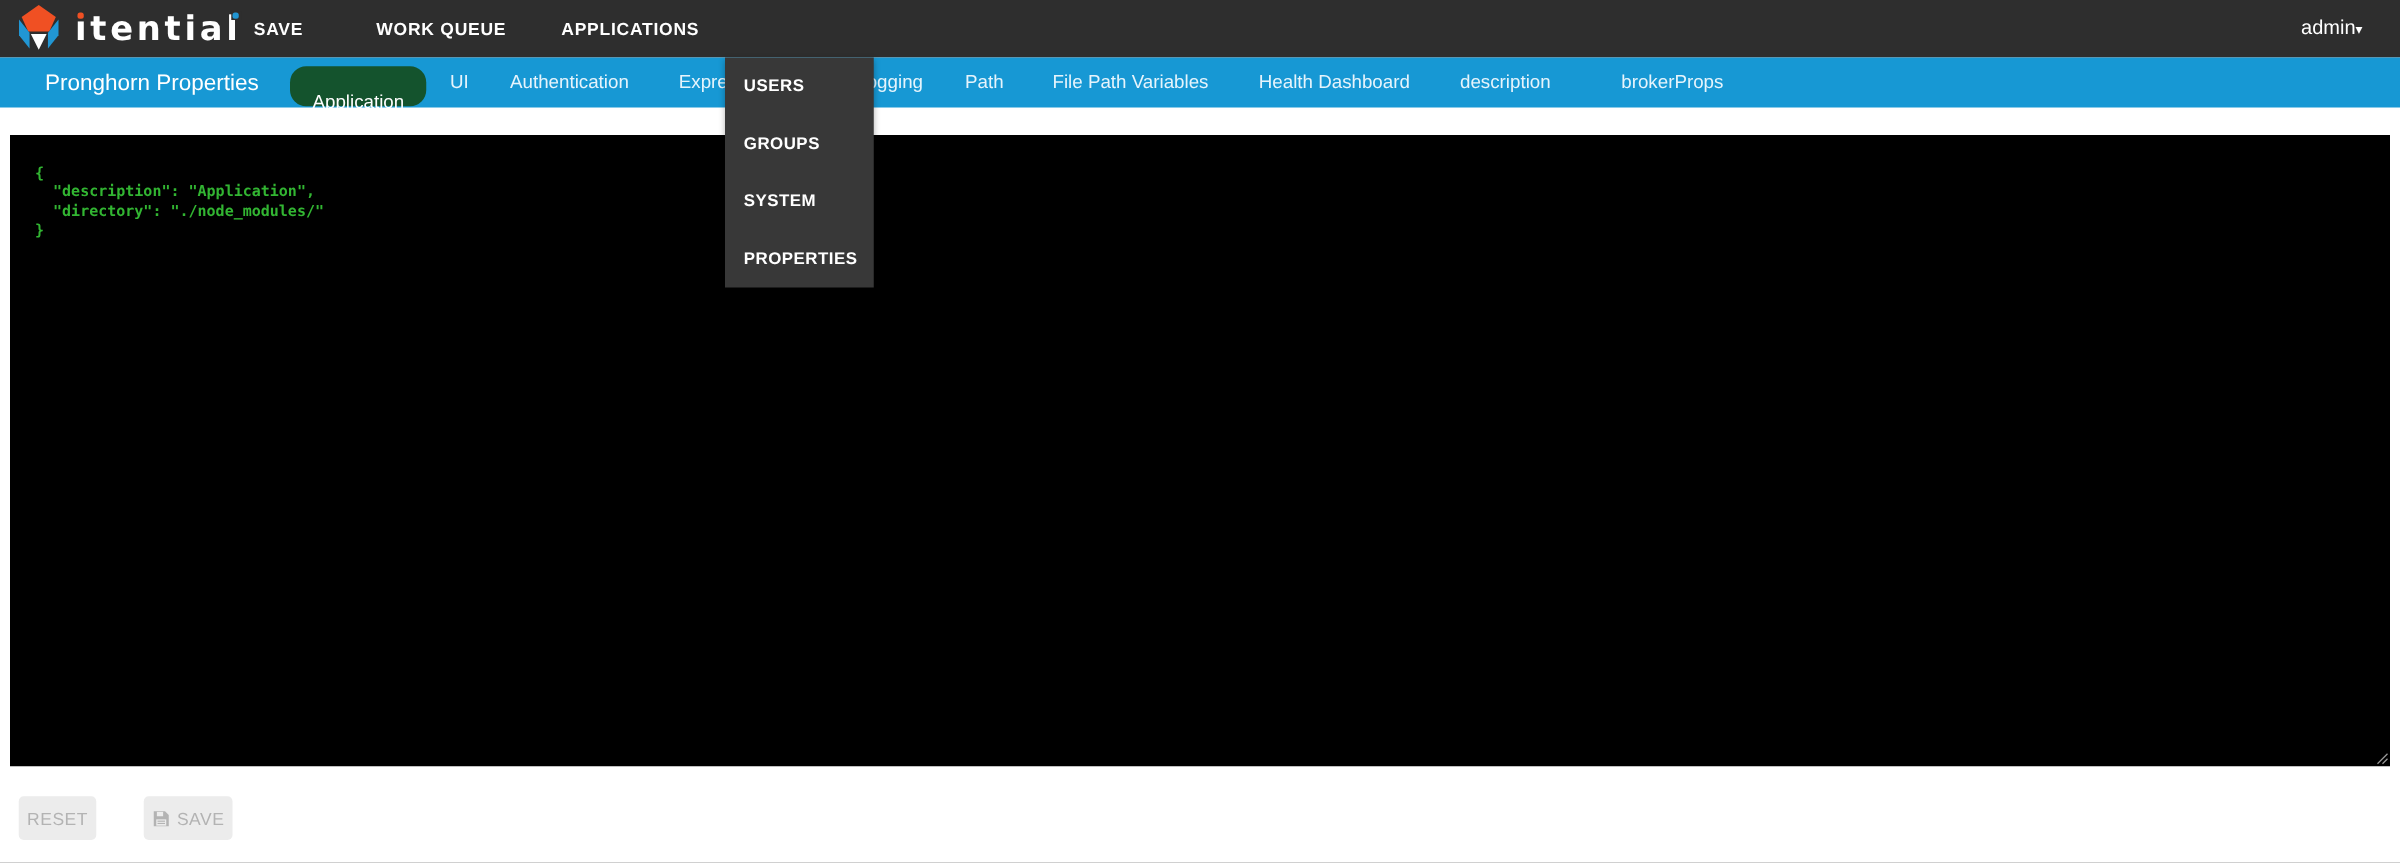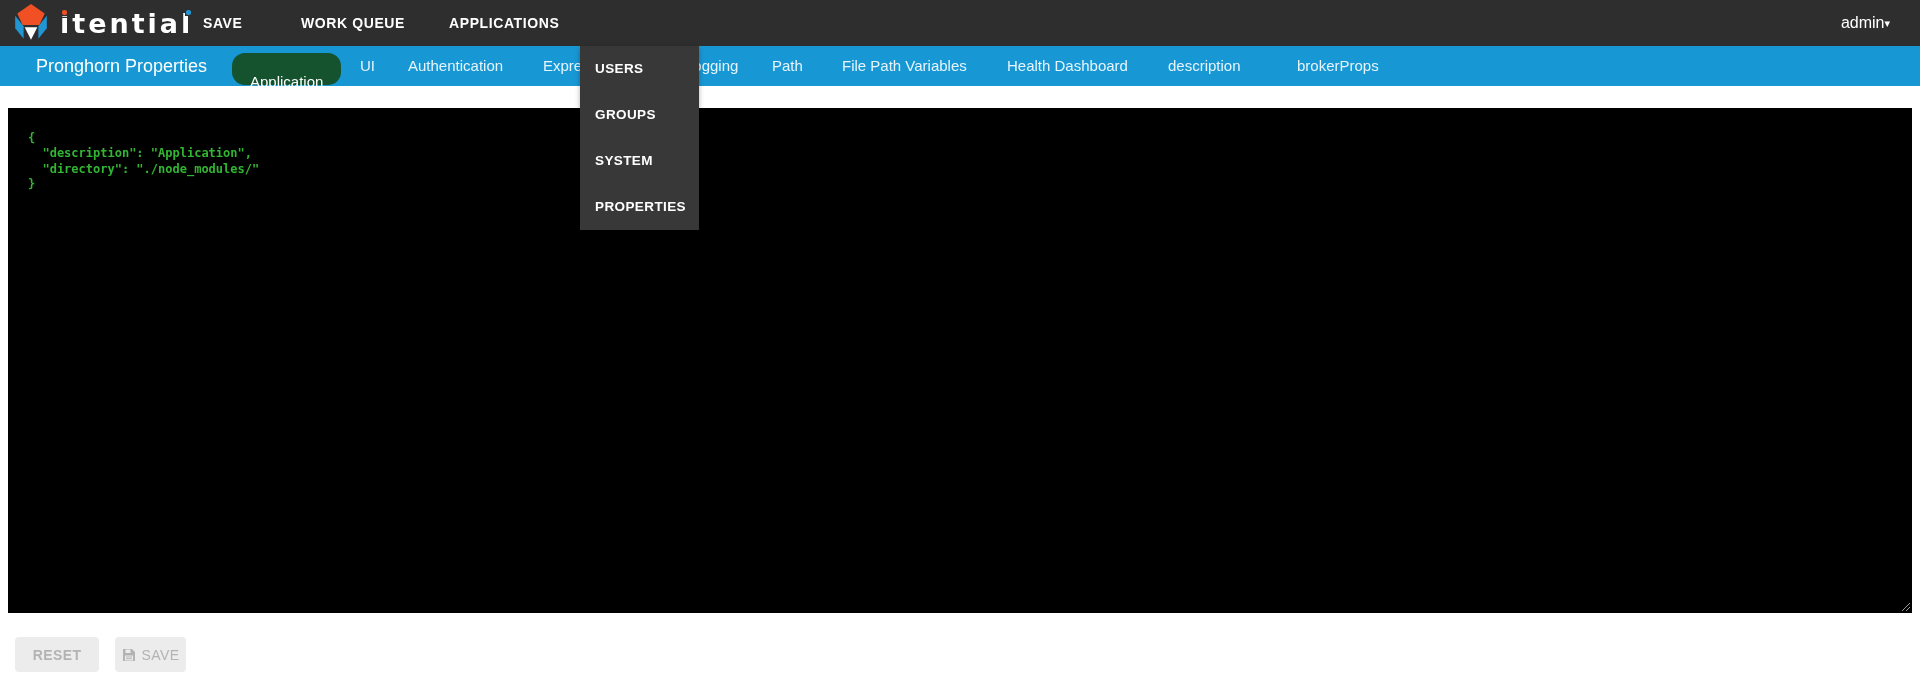--- a/index.html
+++ b/index.html
@@ -48,21 +48,21 @@
   .editor { position:absolute; left:8px; top:108px; width:1904px; height:505px; background:#000; }
   .editor pre { margin:0; padding:23px 0 0 20px; color:#32b532;
                 font-family:"DejaVu Sans Mono", monospace; font-size:12px; font-weight:bold;
                 line-height:15.4px; }
   .resize-grip { position:absolute; right:1px; bottom:1px; width:12px; height:12px; cursor:nwse-resize; }
 
   
   .btn { position:absolute; top:637px; height:35px; background:#ececec; border:none; border-radius:4px;
          color:#b3b3b3; font-family:"Liberation Sans", sans-serif; font-size:14px; letter-spacing:0.4px;
          display:flex; align-items:center; justify-content:center; gap:6px; }
-  .btn-reset { left:15px; width:84px;font-weight:bold; }
+  .btn-reset { left:15px; width:62px; }
   .btn-save { left:90px; width:71px;margin-left:25px; }
 </style>
 </head>
 <body>
 
 <div id="screen">
 
   <div class="topbar">
     <div class="brand">
       <svg viewBox="0 0 36 38">

